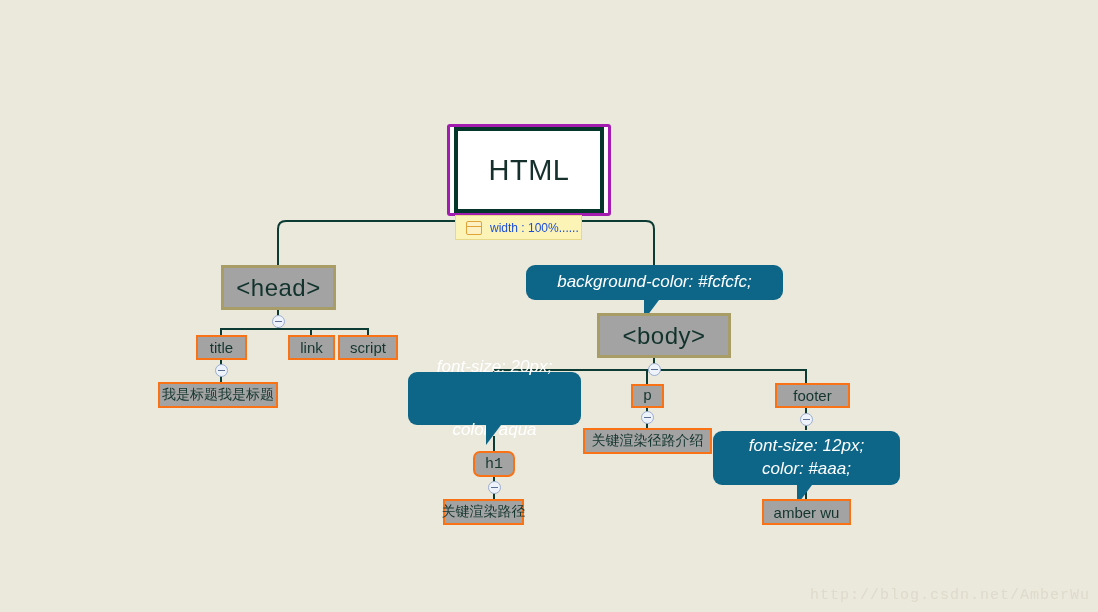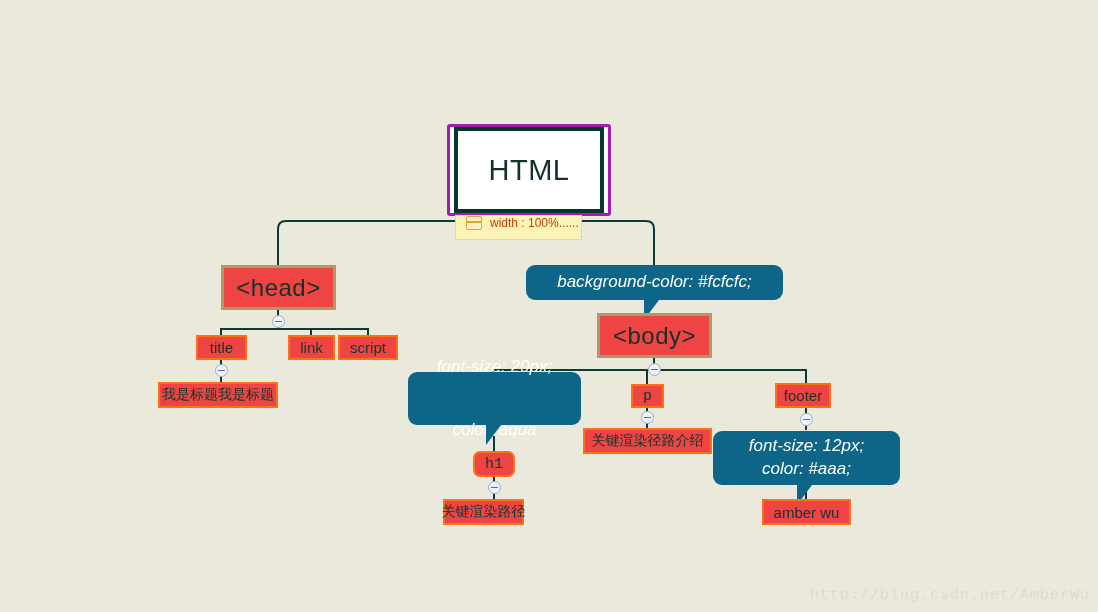--- a/index.html
+++ b/index.html
@@ -26,21 +26,21 @@
     width: 1098px;
     height: 612px;
     pointer-events: none;
   }
   .node {
     position: absolute;
     box-sizing: border-box;
     display: flex;
     align-items: center;
     justify-content: center;
-    background: #ef4444;
+    background: #a3a3a3;
     color: #05362b;
     white-space: nowrap;
   }
   
   .node-root {
     border: 3px solid #a21caf;
     background: #ffffff;
     border-radius: 3px;
     padding: 4px;
   }
@@ -104,25 +104,25 @@
     border-bottom: 12px solid transparent;
     bottom: -20px;
   }
   
   .note {
     position: absolute;
     box-sizing: border-box;
     background: #fcf4b7;
     border: 1px solid #e8d98a;
     display: flex;
-    align-items: flex-start;
+    align-items: center;
     gap: 8px;
     padding: 0 10px;
     font-size: 12px;
-    color: #c2410c;
+    color: #1d4ed8;
     white-space: nowrap;
   }
   .note-icon {
     width: 14px;
     height: 12px;
     border: 1.5px solid #e0a33a;
     border-radius: 2px;
     background: #fdf0c2;
     position: relative;
     flex: 0 0 auto;
@@ -229,21 +229,21 @@
 
   <div class="node node-leaf cjk" style="left:158px; top:382px; width:120px; height:26px;">
     <span>我是标题我是标题</span>
   </div>
 
   <div class="callout" style="left:526px; top:265px; width:257px; height:35px;">
     <span>background-color: #fcfcfc;</span>
     <span class="tail" style="left:118px;"></span>
   </div>
 
-  <div class="node node-tan" style="left:597px; top:313px; width:115px; height:45px;">
+  <div class="node node-tan" style="left:597px; top:313px; width:134px; height:45px;">
     <span>&lt;body&gt;</span>
   </div>
   <div class="toggle" style="left:648px; top:363px;"></div>
 
   <div class="callout" style="left:408px; top:372px; width:173px; height:53px;gap:40px;">
     <span>font-size: 20px;</span>
     <span>color: aqua</span>
     <span class="tail" style="left:78px;"></span>
   </div>
   <div class="node node-leaf mono" style="left:473px; top:451px; width:42px; height:26px;border-radius:7px;">
@@ -255,21 +255,21 @@
   </div>
 
   <div class="node node-leaf mono" style="left:631px; top:384px; width:33px; height:24px;">
     <span>p</span>
   </div>
   <div class="toggle" style="left:641px; top:411px;"></div>
   <div class="node node-leaf cjk" style="left:583px; top:428px; width:129px; height:26px;">
     <span>关键渲染径路介绍</span>
   </div>
 
-  <div class="node node-leaf" style="left:775px; top:383px; width:56px; height:25px;">
+  <div class="node node-leaf" style="left:775px; top:383px; width:75px; height:25px;">
     <span>footer</span>
   </div>
   <div class="toggle" style="left:800px; top:413px;"></div>
 
   <div class="callout" style="left:713px; top:431px; width:187px; height:54px;">
     <span>font-size: 12px;</span>
     <span>color: #aaa;</span>
     <span class="tail" style="left:84px;"></span>
   </div>
 

